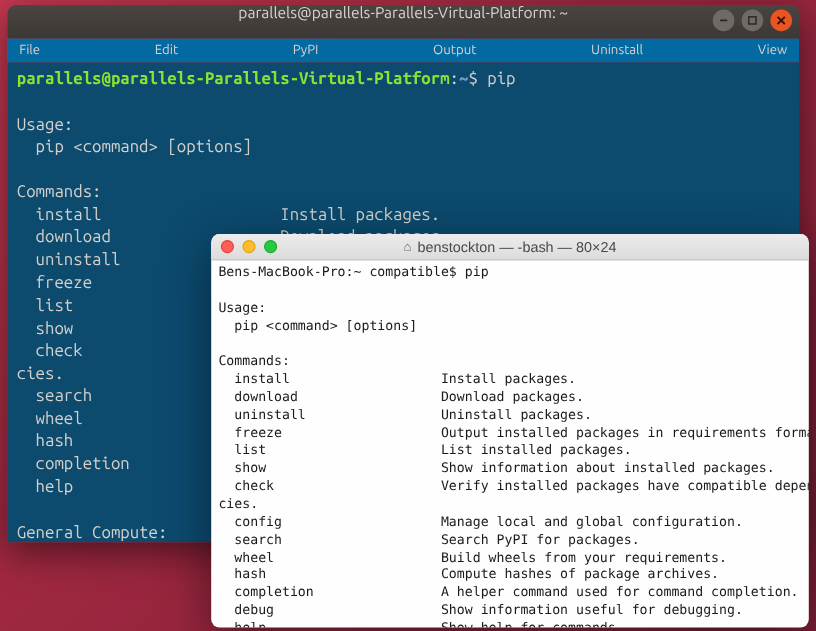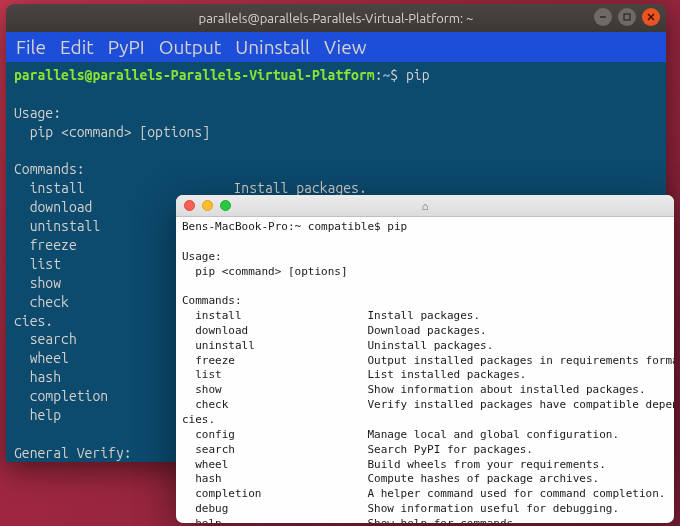--- a/index.html
+++ b/index.html
@@ -19,21 +19,21 @@
     left: 6px;
     width: 660px;
     border-radius: 8px 8px 0 0;
     overflow: hidden;
     box-shadow: 0 8px 30px rgba(0,0,0,0.5);
   }
   .ubuntu-titlebar {
     background: linear-gradient(#4b4542, #3c3835);
     height: 28px;
     display: flex;
-    align-items: center;
+    align-items: flex-start;
     justify-content: center;
     position: relative;
     color: #d9d3cf;
     font-family: "Ubuntu", sans-serif;
     font-size: 13px;
   }
   .ubuntu-window-controls {
     position: absolute;
     right: 6px;
     top: 4px;
@@ -42,27 +42,28 @@
   }
   .ubuntu-btn {
     width: 18px; height: 18px; border-radius: 50%;
     display: flex; align-items: center; justify-content: center;
     font-size: 11px; color: #2b2623;
   }
   .ubuntu-btn.min { background: #6f6a66; }
   .ubuntu-btn.max { background: #6f6a66; }
   .ubuntu-btn.close { background: #e95420; }
   .ubuntu-menubar {
-    background: #1d4ed8;
+    background: #0369a1;
     color: #d9d3cf;
     font-family: "Ubuntu", sans-serif;
-    font-size: 19px;
+    font-size: 11px;
     padding: 4px 10px;
     display: flex;
     gap: 14px;
+    justify-content: space-between;
   }
   .ubuntu-body {
     background: #0c4a6e;
     color: #d3d0cb;
     font-size: 14px;
     line-height: 1.35;
     padding: 4px 8px 10px;
     height: 400px;
     white-space: pre;
     font-family: "Ubuntu Mono","DejaVu Sans Mono",monospace;
@@ -160,32 +161,33 @@
   list                      
   show                      
   check                     </span>
 <span>cies.</span>
 <span id="ubuntu-cmds-tail">  search
   wheel
   hash
   completion
   help</span>
 
-<span>General Verify:</span></div>
+<span>General Compute:</span></div>
 </div>
 
 <div class="mac-window">
   <div class="mac-titlebar">
     <div class="mac-traffic">
       <div class="mac-dot r"></div>
       <div class="mac-dot y"></div>
       <div class="mac-dot g"></div>
     </div>
     <div class="mac-title">
       <span class="mac-home-icon">⌂</span>
+      <span>benstockton — -bash — 80×24</span>
     </div>
   </div>
   <div class="mac-body"><span>Bens-MacBook-Pro:~ compatible$</span> <span>pip</span>
 
 <span>Usage:</span>
 <span>  pip &lt;command&gt; [options]</span>
 
 <span>Commands:</span>
 <span id="mac-cmds">  install                   Install packages.
   download                  Download packages.

